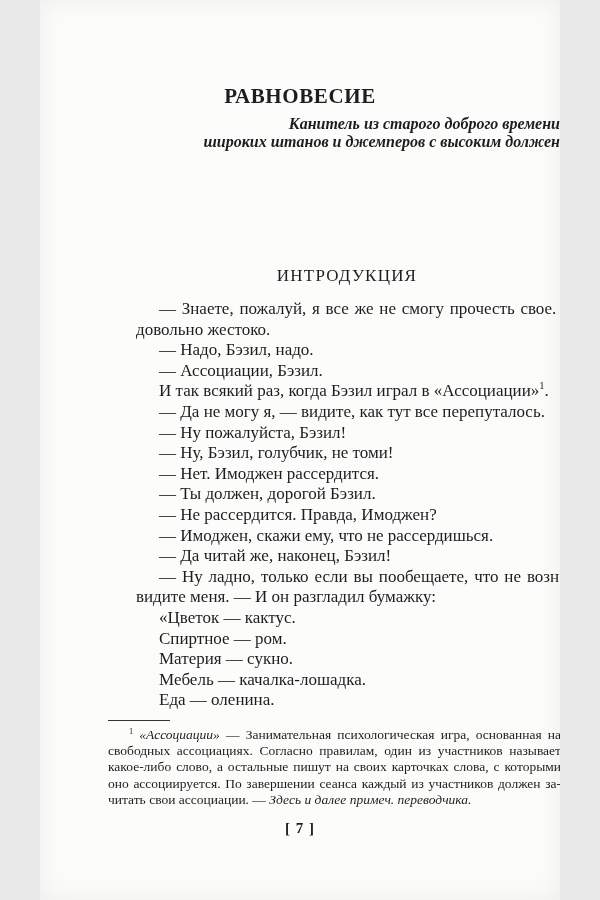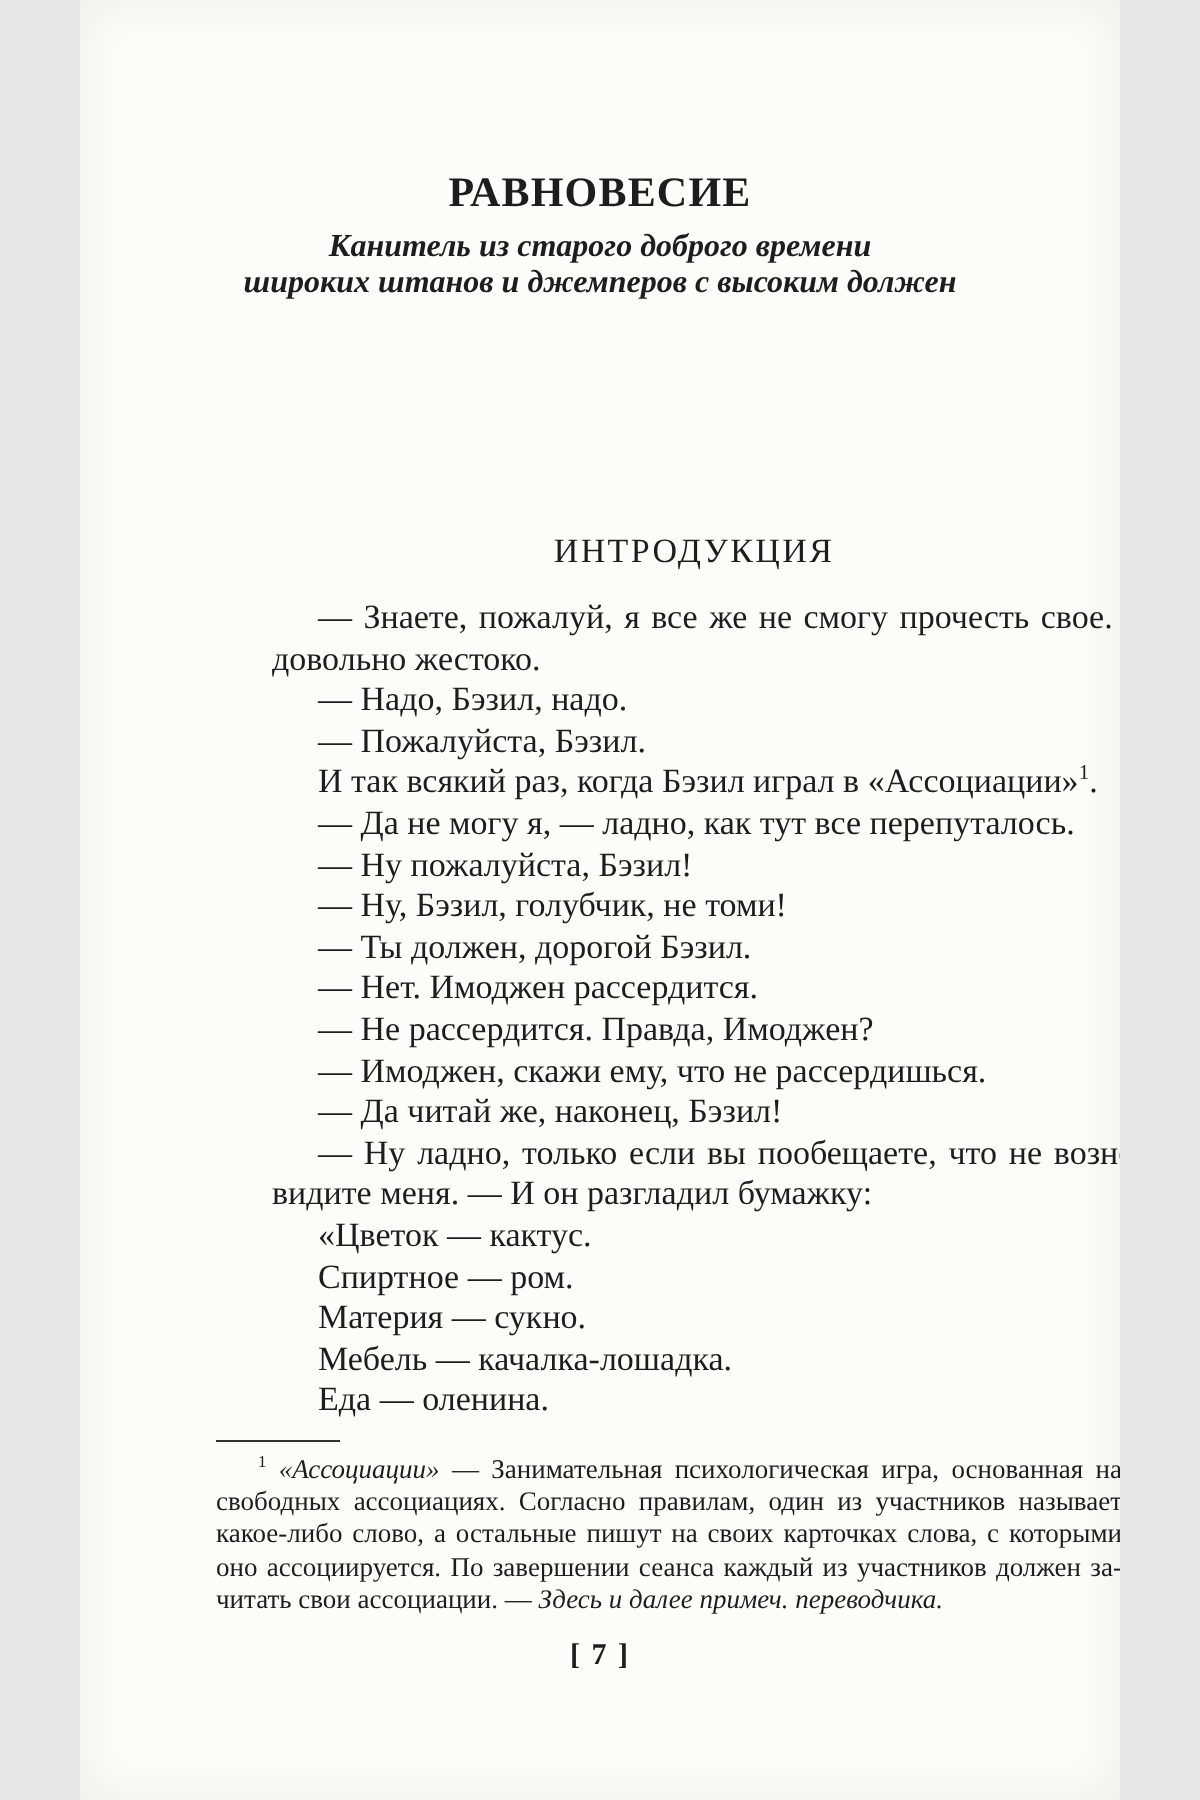--- a/index.html
+++ b/index.html
@@ -23,21 +23,21 @@
     top: 84px; left: 0; width: 100%;
     margin: 0;
     text-align: center;
     font-size: 21px;
     font-weight: bold;
     letter-spacing: 0.6px;
   }
   .chapter-subtitle {
     position: absolute;
     top: 115px; left: 0; width: 100%;
-    text-align: center;
+    text-align: right;
     font-size: 16px;
     font-weight: bold;
     font-style: italic;
     line-height: 17.5px;
   }
   .section-heading {
     position: absolute;
     top: 266px; left: 0; width: 100%;
     margin: 0;
     text-align: center;
@@ -101,27 +101,27 @@
   <div class="chapter-subtitle">
       <div>Канитель из старого доброго времени</div>
       <div>широких штанов и джемперов с высоким должен</div>
     </div>
 
   <h2 class="section-heading">ИНТРОДУКЦИЯ</h2>
 
   <div class="body-text">
       <p><span>— Знаете, пожалуй, я все же не смогу прочесть свое. Это довольно жестоко.</span></p>
       <p><span>— Надо, Бэзил, надо.</span></p>
-      <p><span>— Пожалуйста, Бэзил.</span></p>
+      <p><span>— Ассоциации, Бэзил.</span></p>
       <p><span>И так всякий раз, когда Бэзил играл в «Ассоциации»</span><sup>1</sup><span>.</span></p>
-      <p><span>— Да не могу я, — ладно, как тут все перепуталось.</span></p>
+      <p><span>— Да не могу я, — видите, как тут все перепуталось.</span></p>
       <p><span>— Ну пожалуйста, Бэзил!</span></p>
       <p><span>— Ну, Бэзил, голубчик, не томи!</span></p>
+      <p><span>— Нет. Имоджен рассердится.</span></p>
       <p><span>— Ты должен, дорогой Бэзил.</span></p>
-      <p><span>— Нет. Имоджен рассердится.</span></p>
       <p><span>— Не рассердится. Правда, Имоджен?</span></p>
       <p><span>— Имоджен, скажи ему, что не рассердишься.</span></p>
       <p><span>— Да читай же, наконец, Бэзил!</span></p>
       <p><span>— Ну ладно, только если вы пообещаете, что не вознена­видите меня. — И он разгладил бумажку:</span></p>
       <p><span>«Цветок — кактус.</span></p>
       <p><span>Спиртное — ром.</span></p>
       <p><span>Материя — сукно.</span></p>
       <p><span>Мебель — качалка-лошадка.</span></p>
       <p><span>Еда — оленина.</span></p>
     </div>

